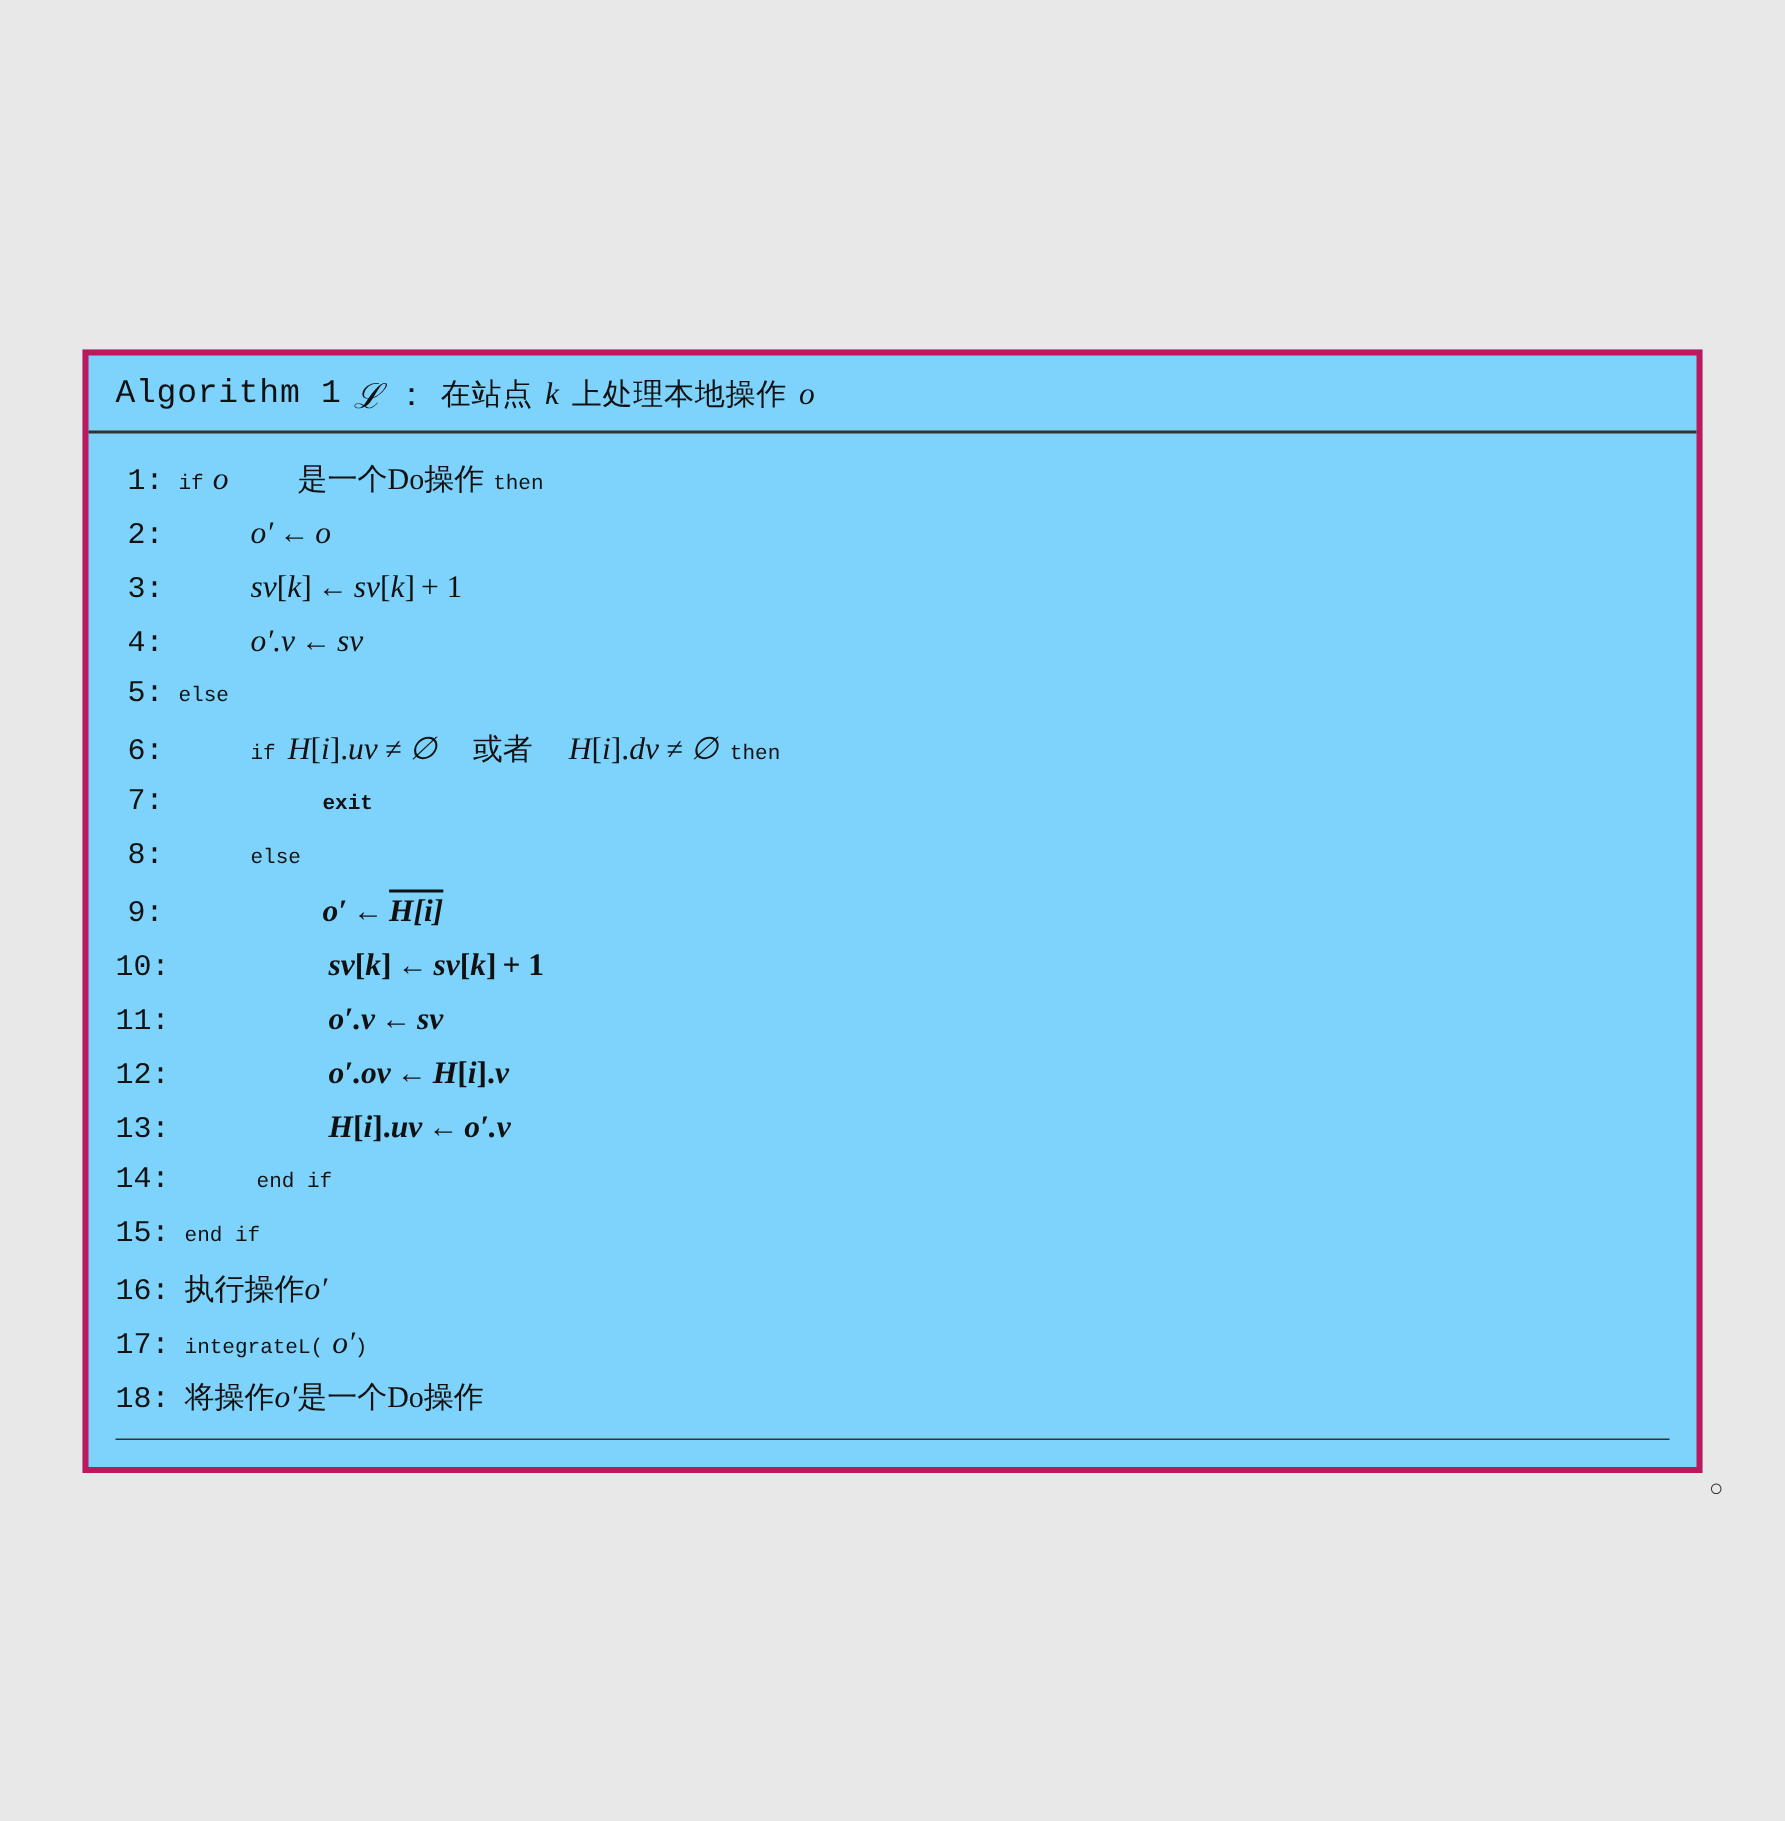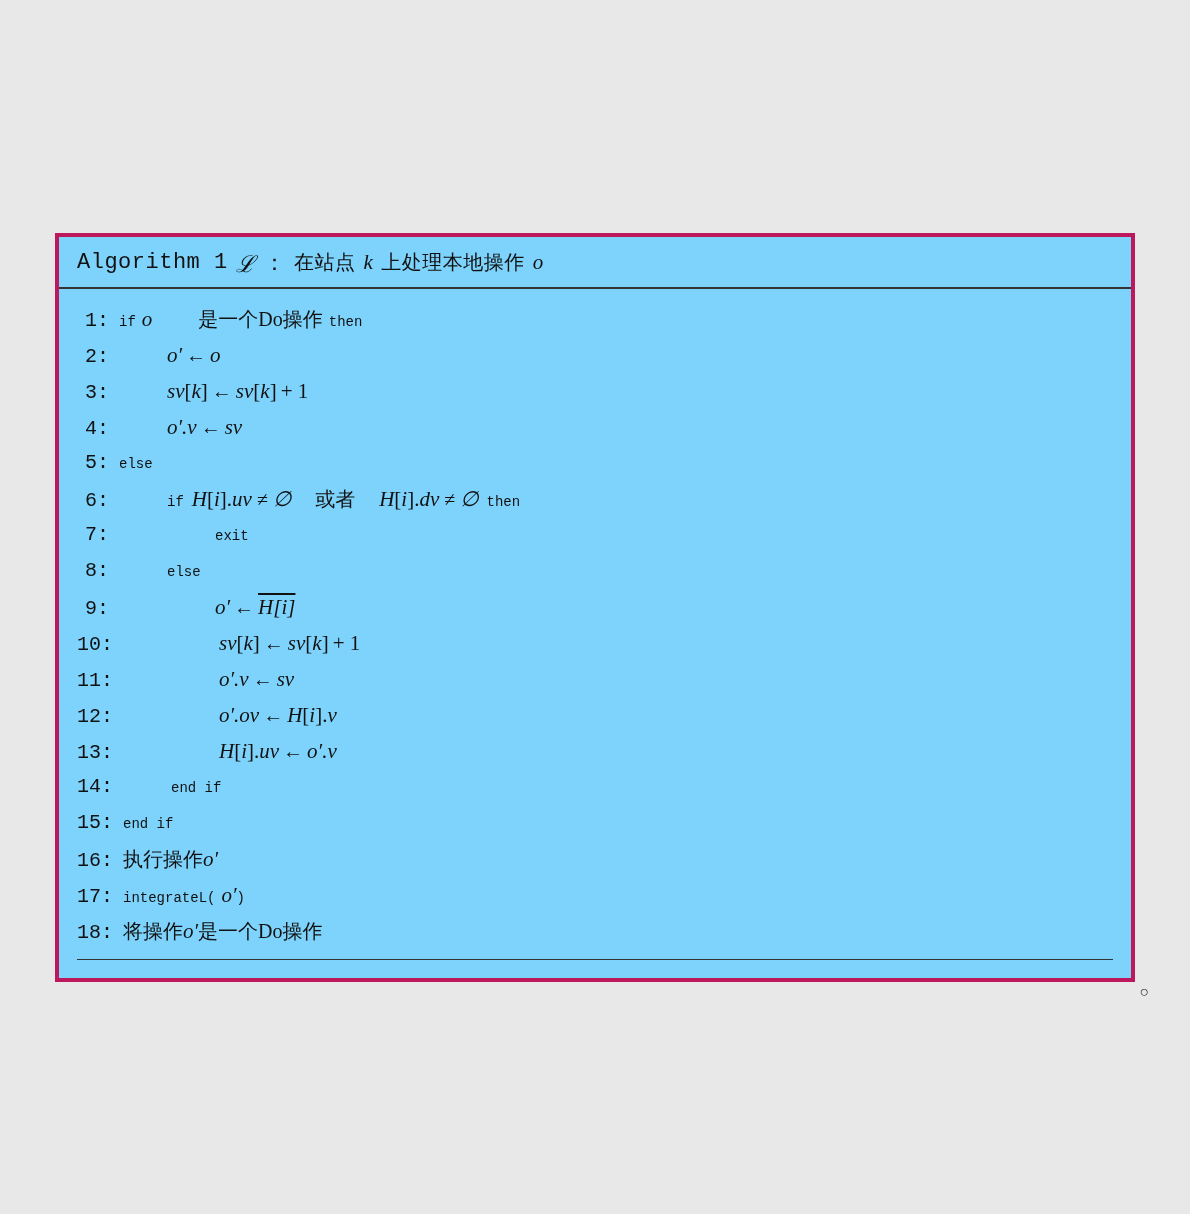--- a/index.html
+++ b/index.html
@@ -138,20 +138,21 @@
       font-size: 21px;
       font-style: italic;
     }
 
     .indent1 {
       padding-left: 48px;
     }
 
     .indent2 {
       padding-left: 96px;
+      font-weight: bold;
     }
 
     .bottom-dot {
       position: absolute;
       bottom: -24px;
       right: -18px;
       font-size: 16px;
       color: #333;
     }
 

